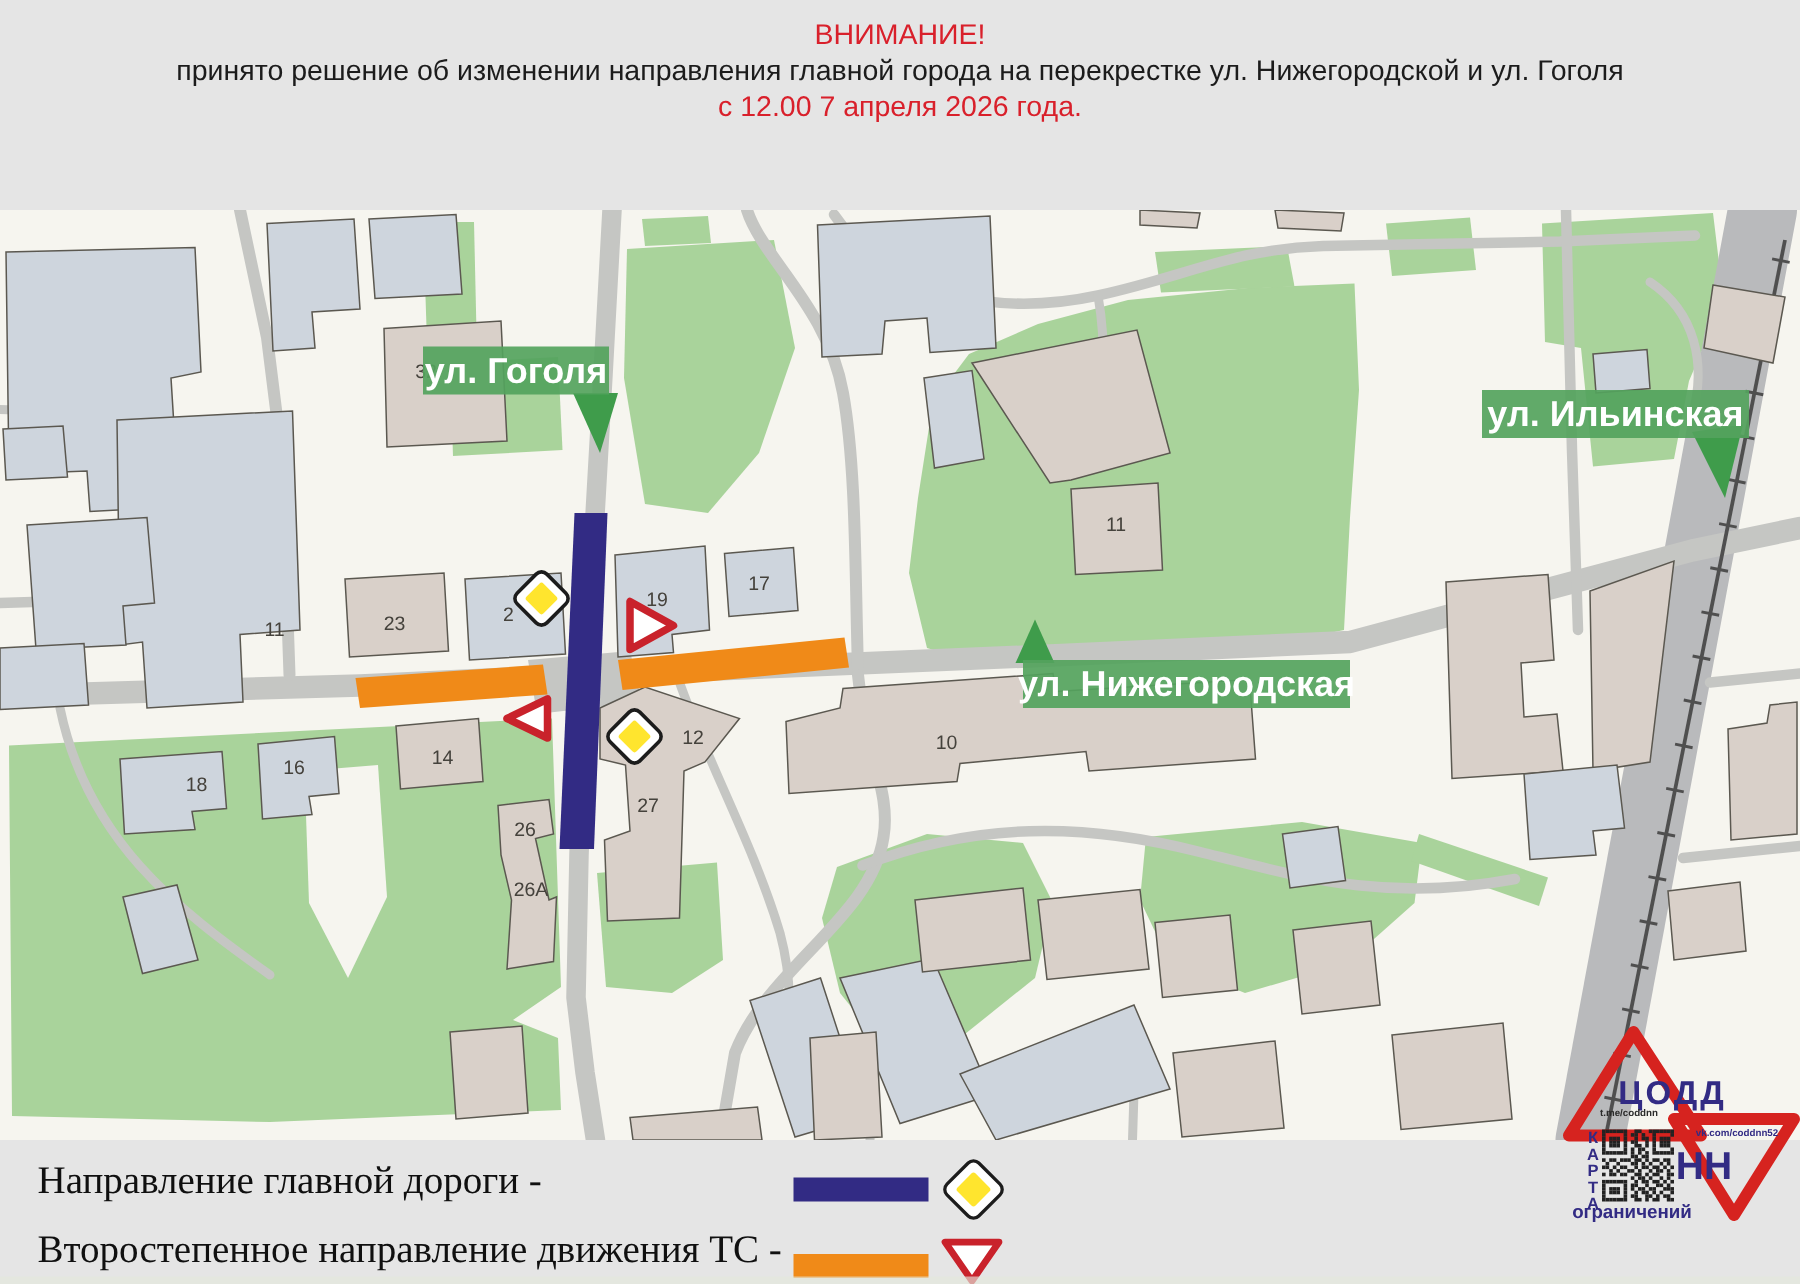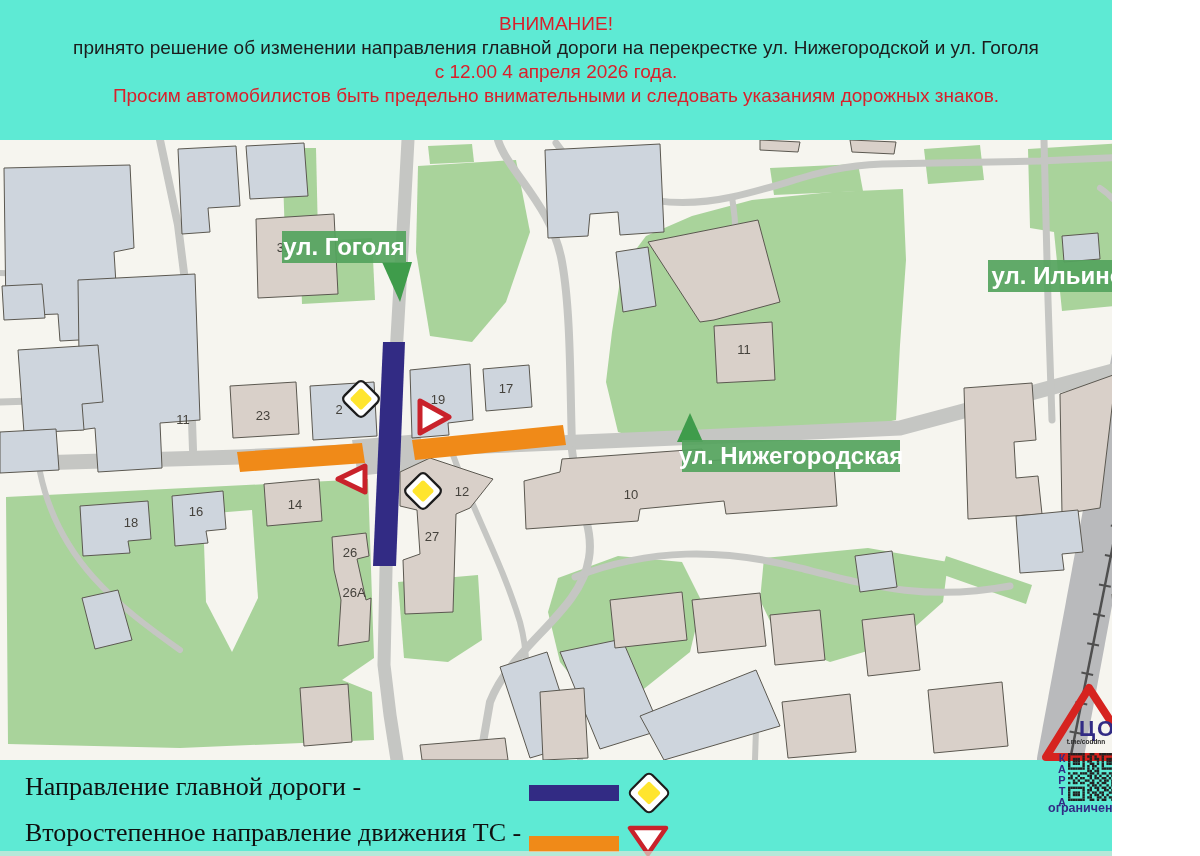--- a/index.html
+++ b/index.html
@@ -1,16 +1,16 @@
 <!DOCTYPE html>
 <html><head>
 <meta charset="utf-8">
 <style>
   html,body{margin:0;padding:0;background:#ffffff;}
-  .page{position:relative;width:1112px;height:856px;background:#5eead4;overflow:hidden;
+  .page{position:relative;width:1200px;height:856px;background:#e5e5e5;overflow:hidden;
         font-family:"Liberation Sans",sans-serif;}
   
   header{position:absolute;top:12px;left:0;width:100%;text-align:center;}
   header p{margin:0;font-size:19px;line-height:24px;color:#1c1c1c;}
   header p.red{color:#d9202b;}
   
   #map{position:absolute;top:140px;left:0;}
   .road{fill:none;stroke:#c5c6c3;stroke-linecap:round;stroke-linejoin:round;}
   .green{fill:#a9d39b;}
   .bld-t{fill:#d9d0c9;stroke:#5b5850;stroke-width:1;}
@@ -30,23 +30,22 @@
   
   .bottom-strip{position:absolute;left:0;top:851px;width:1200px;height:5px;background:#e4e8dc;opacity:.65;}
 </style>
 </head>
 <body>
 
 <div class="page">
 
   <header>
     <p class="red">ВНИМАНИЕ!</p>
-    <p>принято решение об изменении направления главной дороги на перекрестке ул. Нижегородской и ул. Гоголя</p>
-    <p class="red">с 12.00 4 апреля 2026 года.</p>
-    <p class="red">Просим автомобилистов быть предельно внимательными и следовать указаниям дорожных знаков.</p>
+    <p>принято решение об изменении направления главной города на перекрестке ул. Нижегородской и ул. Гоголя</p>
+    <p class="red">с 12.00 7 апреля 2026 года.</p>
   </header>
 
   <svg id="map" width="1200" height="620" viewBox="0 140 1200 620">
     <rect x="0" y="140" width="1200" height="620" fill="#f6f5ef"></rect>
 
     <g>
       <path class="green" d="M282,148 L316,148 L318,236 L285,238 Z"></path>
       <path class="green" d="M300,242 L372,238 L375,300 L302,304 Z"></path>
       <path class="green" d="M428,146 L472,144 L474,162 L430,164 Z"></path>
       <path class="green" d="M418,166 L516,160 L530,232 L506,302 L472,342 L430,336 L416,252 Z"></path>

